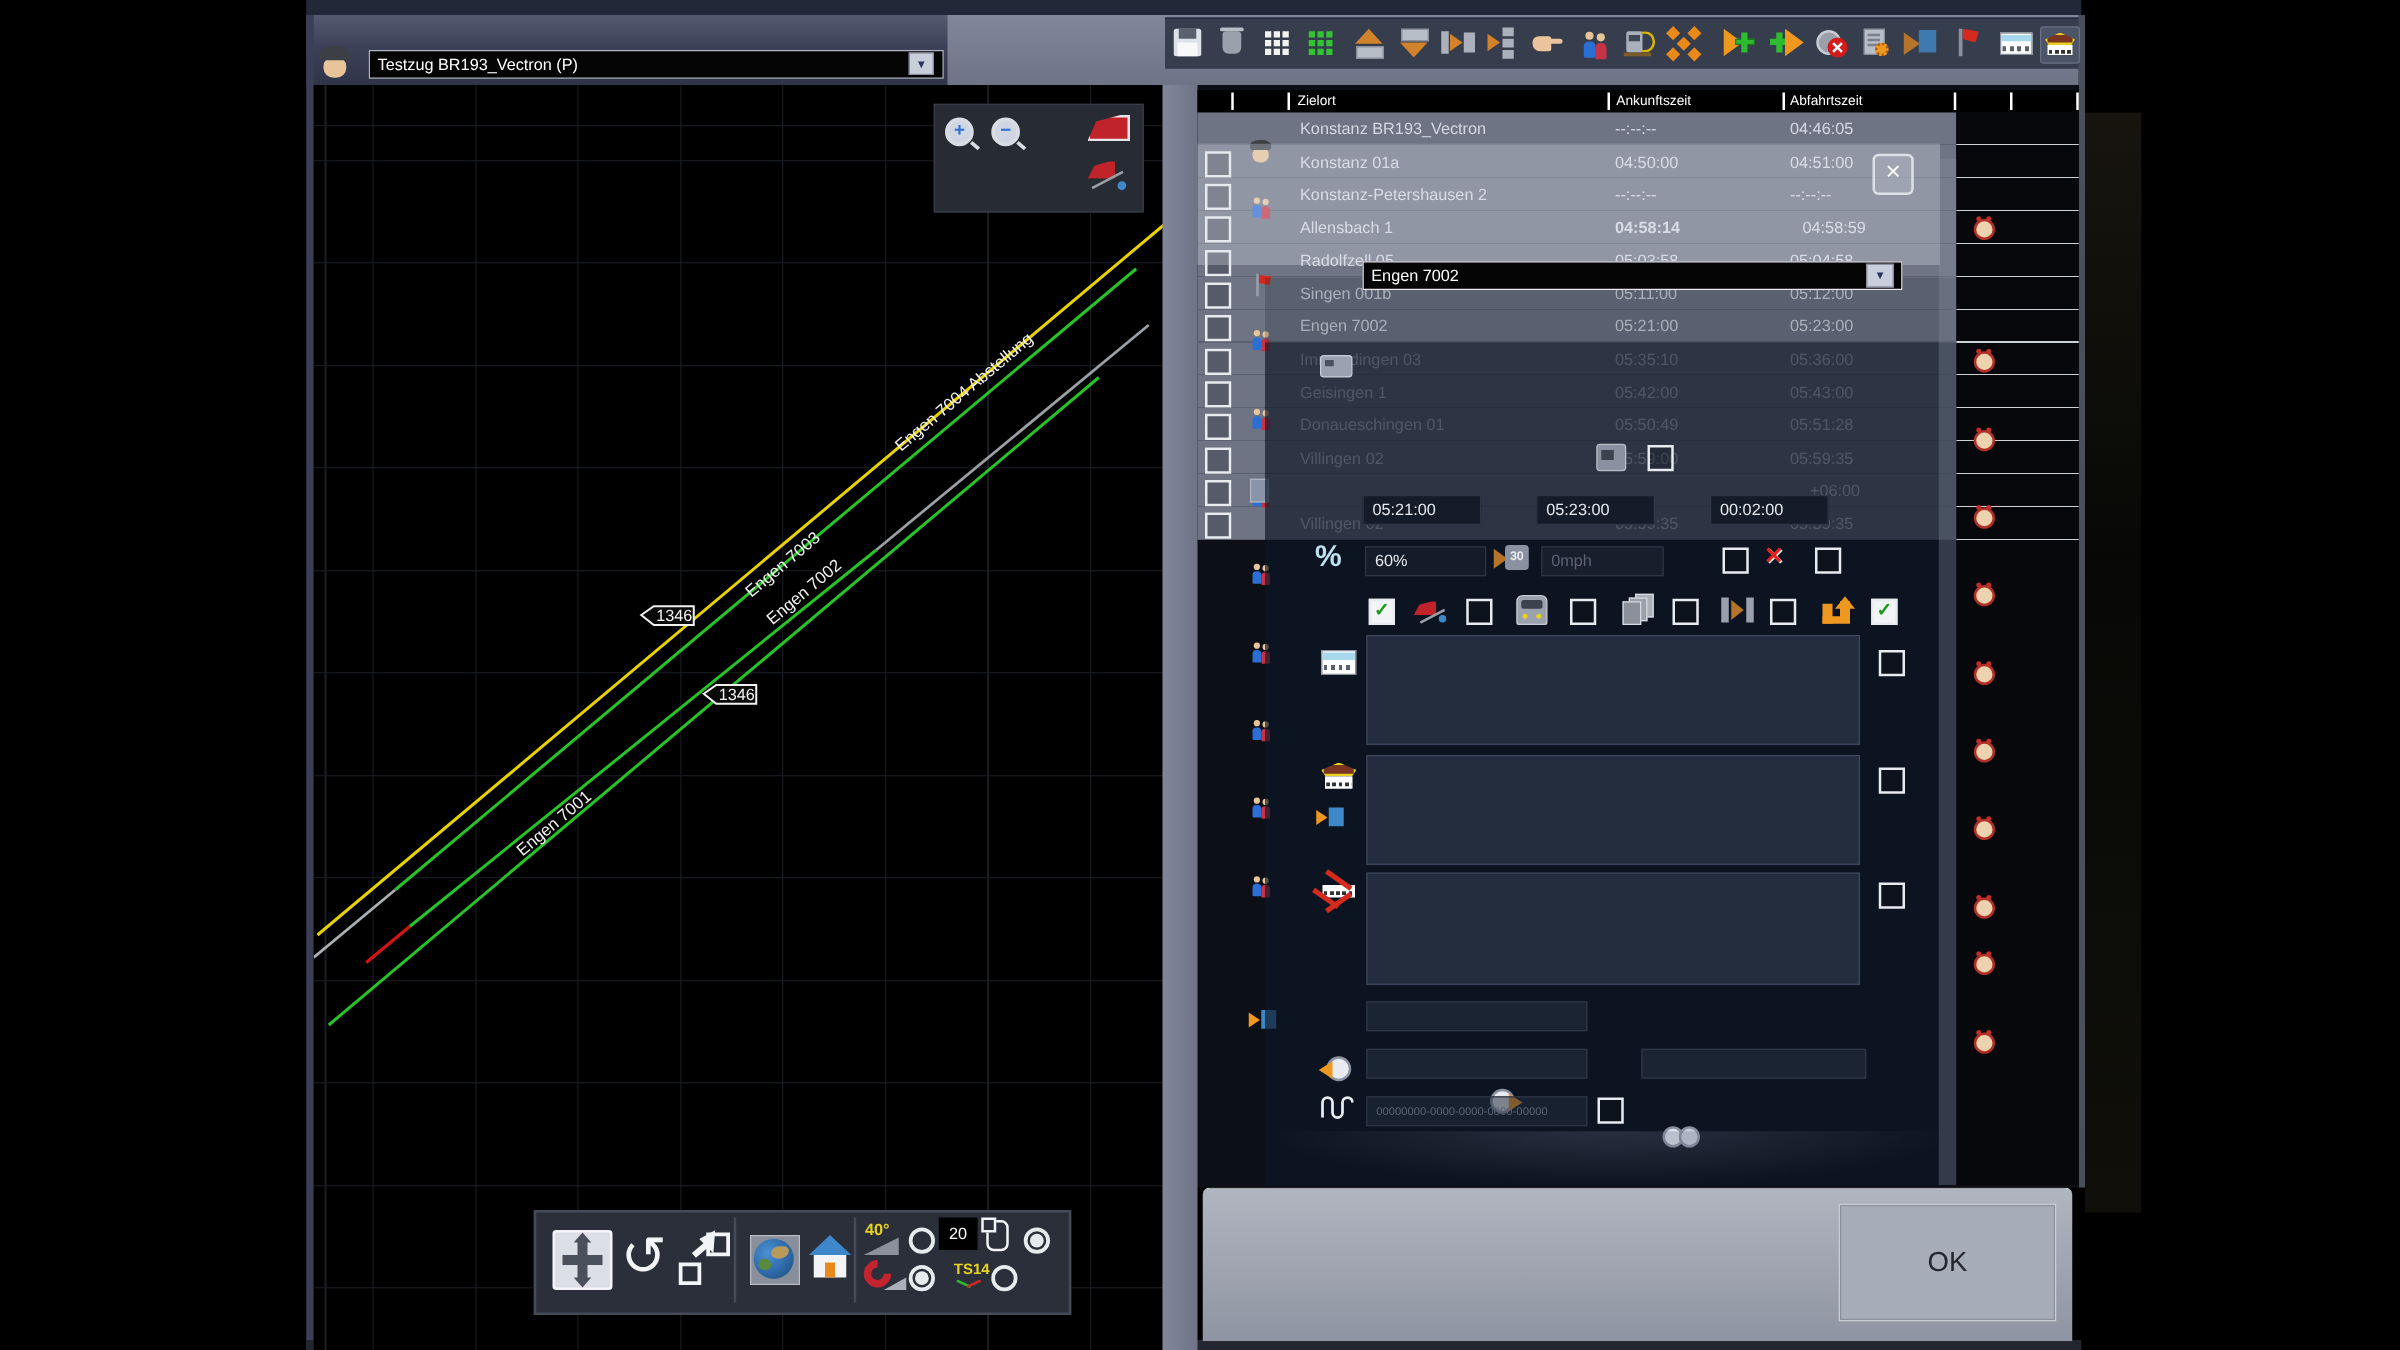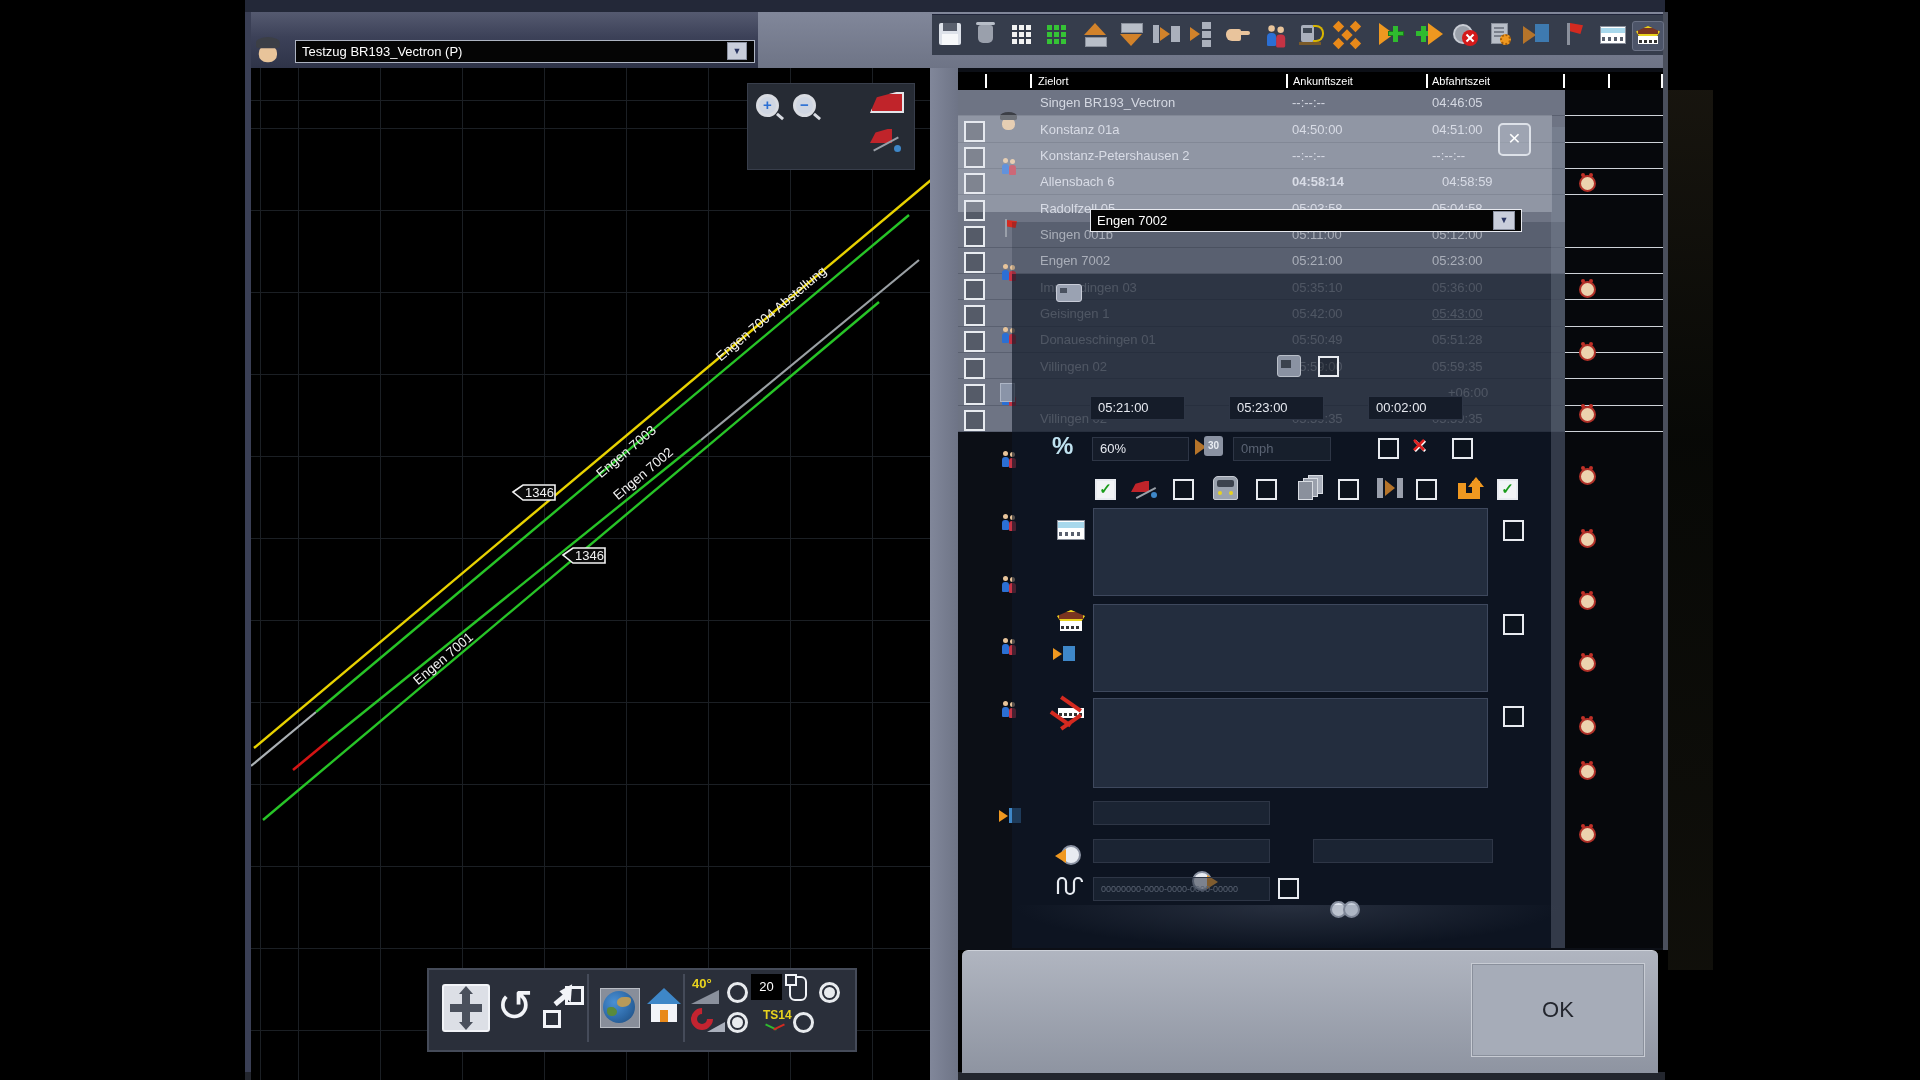--- a/index.html
+++ b/index.html
@@ -326,39 +326,39 @@
   <div class="tick" style="left:605px;"></div>
   <div class="tick" style="left:650px;"></div>
   <div class="tick" style="left:703px;"></div>
 </div>
 
 <div class="a rows-bg" style="left:958px;top:90px;width:607px;height:342px;"></div>
 
 <div class="a blackzone" style="left:1565px;top:90px;width:98px;height:858px;"></div>
 <div class="a rowlines" style="left:1565px;top:90px;width:98px;height:342px;"></div>
 
-<div class="row-txt" style="left:1040px;top:95px;"><span>Singen BR193_Vectron</span></div>
+<div class="row-txt" style="left:1040px;top:95px;"><span>Konstanz BR193_Vectron</span></div>
 <div class="row-txt" style="left:1292px;top:95px;"><span>--:--:--</span></div>
 <div class="row-txt" style="left:1432px;top:95px;"><span>04:46:05</span></div>
 <div class="a cond" style="left:1000px;top:94px;"></div>
 
 <div class="row-txt" style="left:1040px;top:122px;"><span>Konstanz 01a</span></div>
 <div class="row-txt" style="left:1292px;top:122px;"><span>04:50:00</span></div>
 <div class="row-txt" style="left:1432px;top:122px;"><span>04:51:00</span></div>
 <div class="cb" style="left:964px;top:121px;"></div>
 <div class="ppl a" style="left:1002px;top:121px;"></div>
 <div class="alarm a" style="left:1578px;top:120px;"></div>
 
 <div class="row-txt" style="left:1040px;top:148px;"><span>Konstanz-Petershausen 2</span></div>
 <div class="row-txt" style="left:1292px;top:148px;"><span>--:--:--</span></div>
 <div class="row-txt" style="left:1432px;top:148px;"><span>--:--:--</span></div>
 <div class="cb" style="left:964px;top:147px;"></div>
 <div class="flagico a" style="left:1003px;top:147px;"></div>
 
-<div class="row-txt" style="left:1040px;top:174px;"><span>Allensbach 6</span></div>
+<div class="row-txt" style="left:1040px;top:174px;"><span>Allensbach 1</span></div>
 <div class="row-txt" style="left:1292px;top:174px;font-weight:bold;"><span>04:58:14</span></div>
 <div class="row-txt" style="left:1432px;top:174px;margin-left:10px;"><span>04:58:59</span></div>
 <div class="cb" style="left:964px;top:173px;"></div>
 <div class="ppl a" style="left:1002px;top:173px;"></div>
 <div class="alarm a" style="left:1578px;top:172px;"></div>
 
 <div class="row-txt" style="left:1040px;top:201px;"><span>Radolfzell 05</span></div>
 <div class="row-txt" style="left:1292px;top:201px;"><span>05:03:58</span></div>
 <div class="row-txt" style="left:1432px;top:201px;"><span>05:04:58</span></div>
 <div class="cb" style="left:964px;top:200px;"></div>
@@ -381,21 +381,21 @@
 
 <div class="row-txt" style="left:1040px;top:280px;"><span>Immendingen 03</span></div>
 <div class="row-txt" style="left:1292px;top:280px;"><span>05:35:10</span></div>
 <div class="row-txt" style="left:1432px;top:280px;"><span>05:36:00</span></div>
 <div class="cb" style="left:964px;top:279px;"></div>
 <div class="ppl a" style="left:1002px;top:279px;"></div>
 <div class="alarm a" style="left:1578px;top:278px;"></div>
 
 <div class="row-txt" style="left:1040px;top:306px;"><span>Geisingen 1</span></div>
 <div class="row-txt" style="left:1292px;top:306px;"><span>05:42:00</span></div>
-<div class="row-txt" style="left:1432px;top:306px;text-decoration:underline;"><span>05:43:00</span></div>
+<div class="row-txt" style="left:1432px;top:306px;"><span>05:43:00</span></div>
 <div class="cb" style="left:964px;top:305px;"></div>
 <div class="ppl a" style="left:1002px;top:305px;"></div>
 <div class="alarm a" style="left:1578px;top:304px;"></div>
 
 <div class="row-txt" style="left:1040px;top:332px;"><span>Donaueschingen 01</span></div>
 <div class="row-txt" style="left:1292px;top:332px;"><span>05:50:49</span></div>
 <div class="row-txt" style="left:1432px;top:332px;"><span>05:51:28</span></div>
 <div class="cb" style="left:964px;top:331px;"></div>
 <div class="ppl a" style="left:1002px;top:331px;"></div>
 <div class="alarm a" style="left:1578px;top:330px;"></div>

